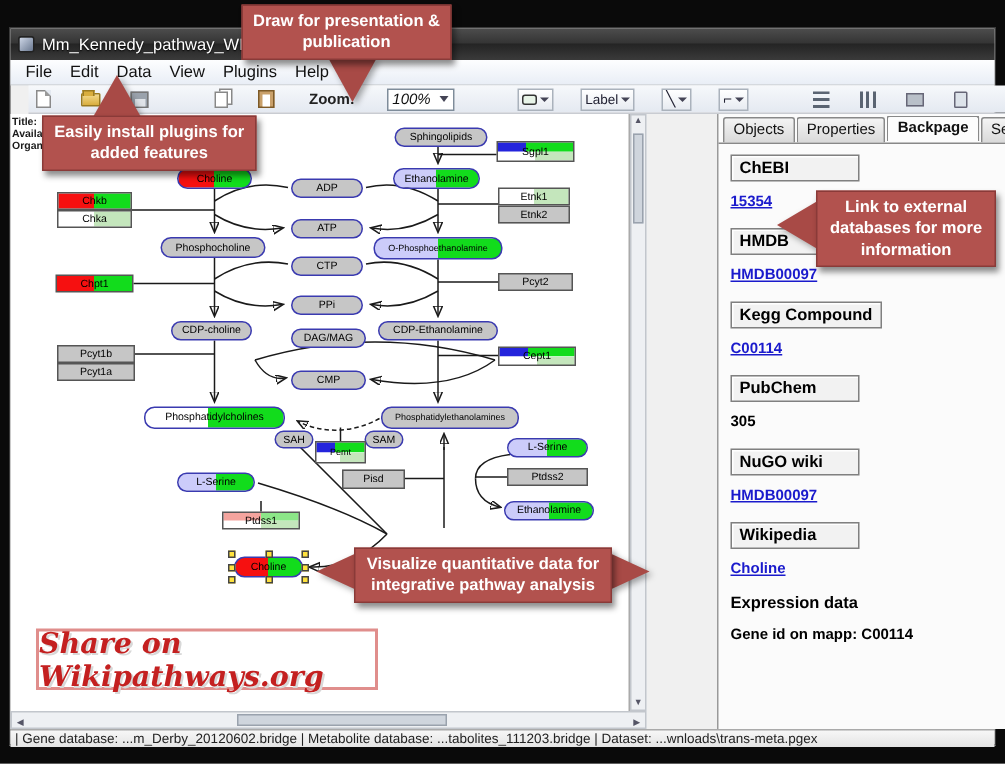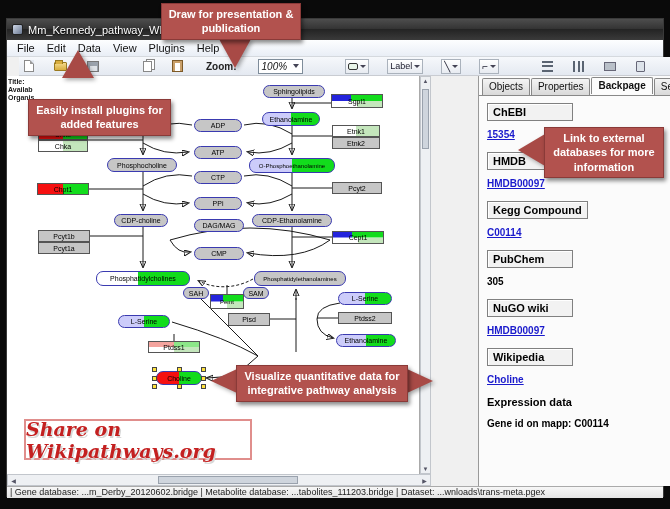--- a/index.html
+++ b/index.html
@@ -262,21 +262,21 @@
     <path d="M340,318 L317,318"></path>
     <path d="M190,288 L258,356"></path>
     <path d="M258,356 Q236,379 207,378" marker-end="url(#ah)"></path>
     <path d="M172,322 Q226,338 258,356"></path>
     <path d="M174,334 L174,341"></path>
   </svg>
 
   <div class="callout" style="left:161px; top:3px; width:140px;">Draw for presentation &amp; publication</div>
   <div class="arr" id="arr-down"></div>
 
-  <div class="callout" style="left:28px; top:77px; width:143px;margin-top:22px;">Easily install plugins for added features</div>
+  <div class="callout" style="left:28px; top:77px; width:143px;">Easily install plugins for added features</div>
   <div class="arr" id="arr-up"></div>
 
   <div class="callout" style="left:544px; top:127px; width:120px;">Link  to external databases  for more information</div>
   <div class="arr" id="arr-left3"></div>
 
   <div class="callout" style="left:236px; top:365px; width:172px;">Visualize quantitative data  for integrative pathway analysis</div>
   <div class="arr" id="arr-left4"></div>
   <div class="arr" id="arr-right4"></div>
 
   <div id="share">Share on Wikipathways.org</div>

